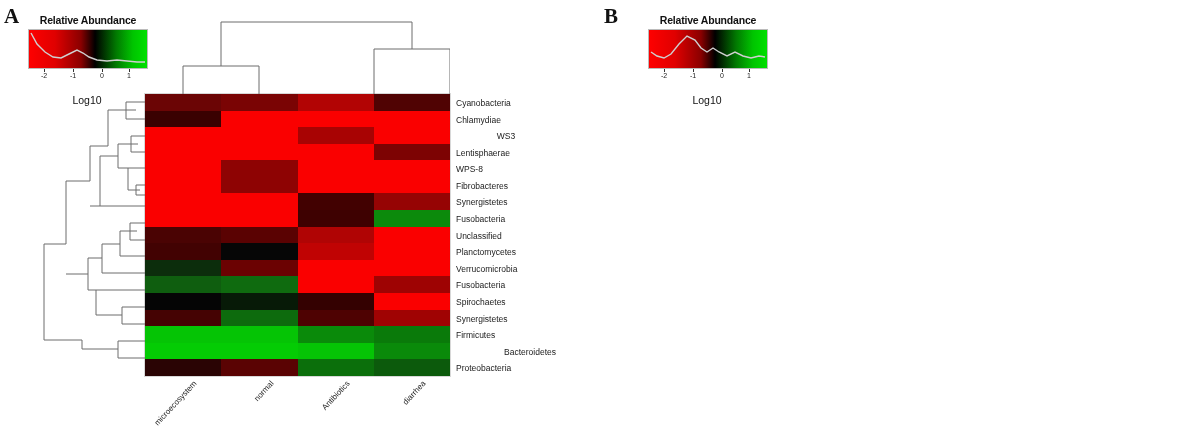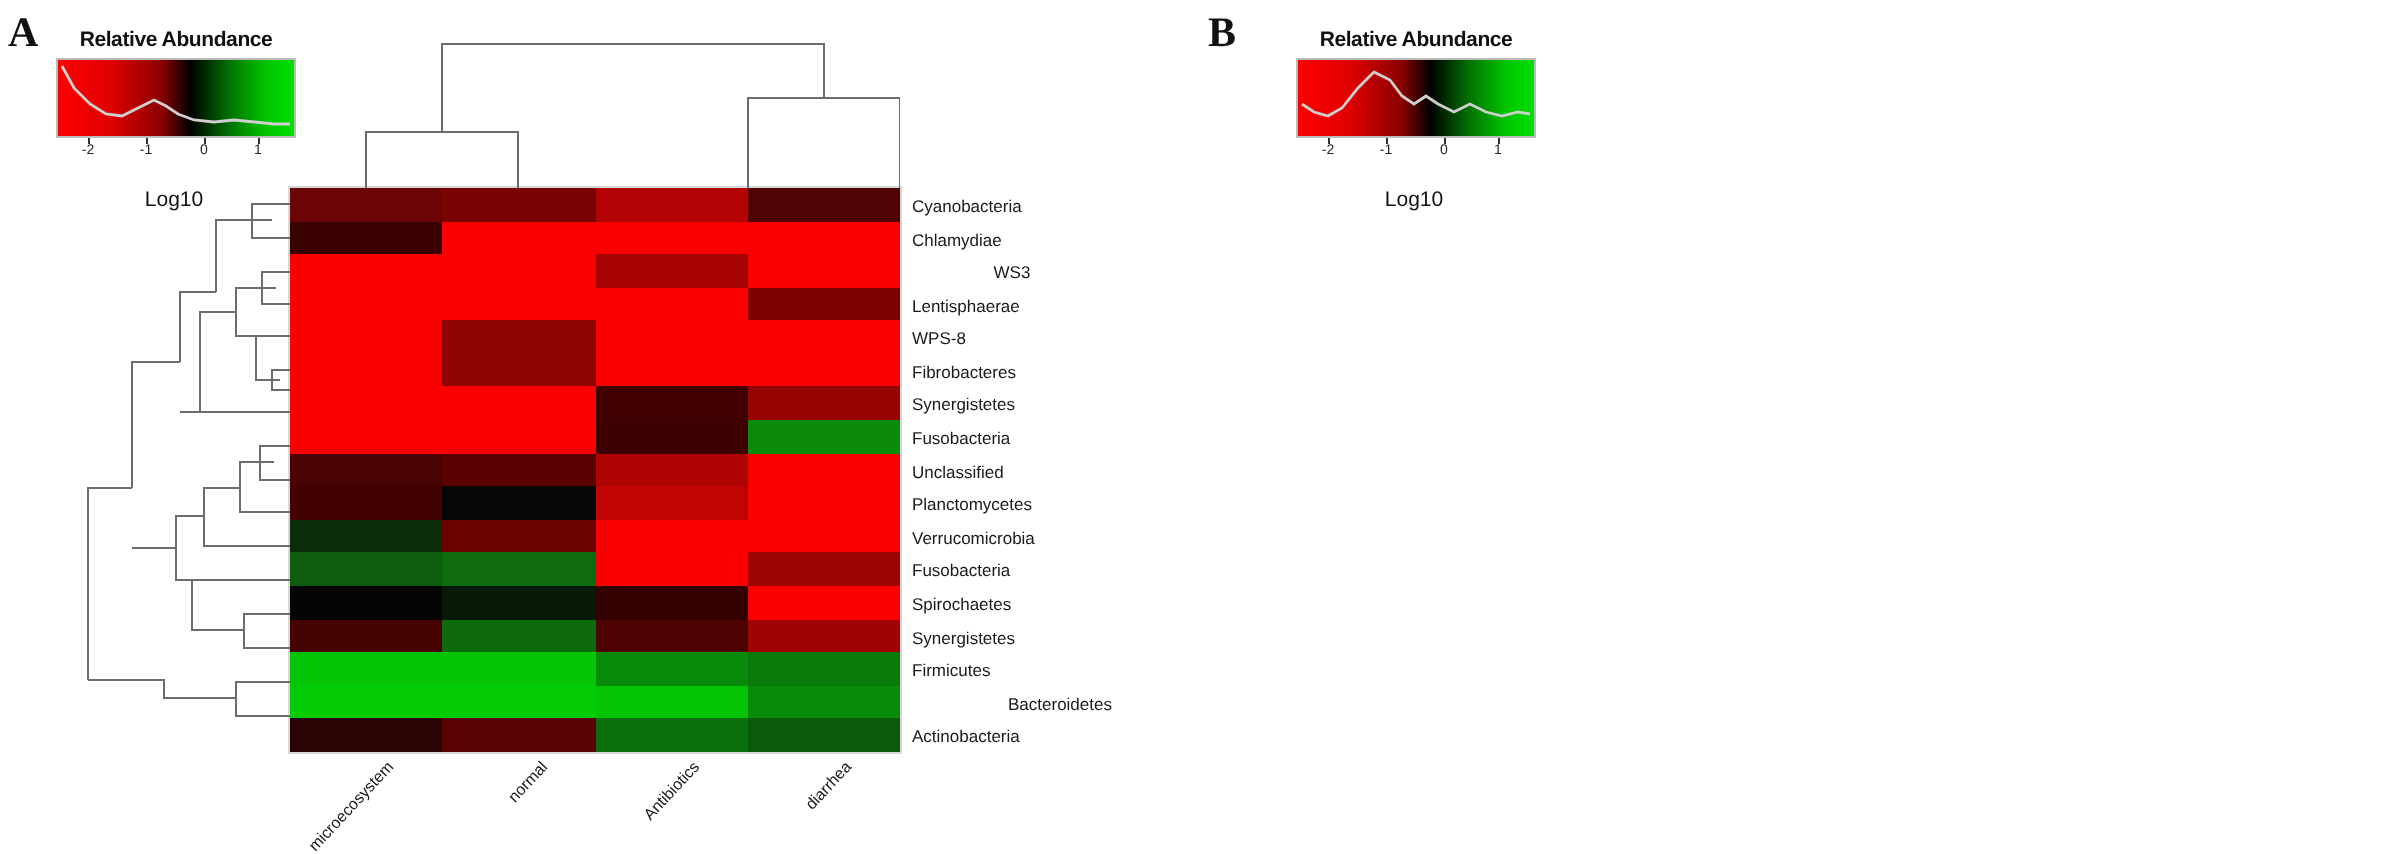--- a/index.html
+++ b/index.html
@@ -225,21 +225,21 @@
           <span style="height: 16.5882px; line-height: 16.5882px;">Synergistetes</span>
           <span style="height: 16.5882px; line-height: 16.5882px;">Fusobacteria</span>
           <span style="height: 16.5882px; line-height: 16.5882px;">Unclassified</span>
           <span style="height: 16.5882px; line-height: 16.5882px;">Planctomycetes</span>
           <span style="height: 16.5882px; line-height: 16.5882px;">Verrucomicrobia</span>
           <span style="height: 16.5882px; line-height: 16.5882px;">Fusobacteria</span>
           <span style="height: 16.5882px; line-height: 16.5882px;">Spirochaetes</span>
           <span style="height: 16.5882px; line-height: 16.5882px;">Synergistetes</span>
           <span style="height: 16.5882px; line-height: 16.5882px;">Firmicutes</span>
           <span style="height: 16.5882px; line-height: 16.5882px; margin-left: 48px;">Bacteroidetes</span>
-          <span style="height: 16.5882px; line-height: 16.5882px;">Actinobacteria</span>
+          <span style="height: 16.5882px; line-height: 16.5882px;">Proteobacteria</span>
         </div>
     </div>
 
     <div class="collabels" id="collabels-a">
         <span style="left: 47.275px;">microecosystem</span>
         <span style="left: 123.525px;">normal</span>
         <span style="left: 199.775px;">Antibiotics</span>
         <span style="left: 276.025px;">diarrhea</span>
       </div>
   </div>

